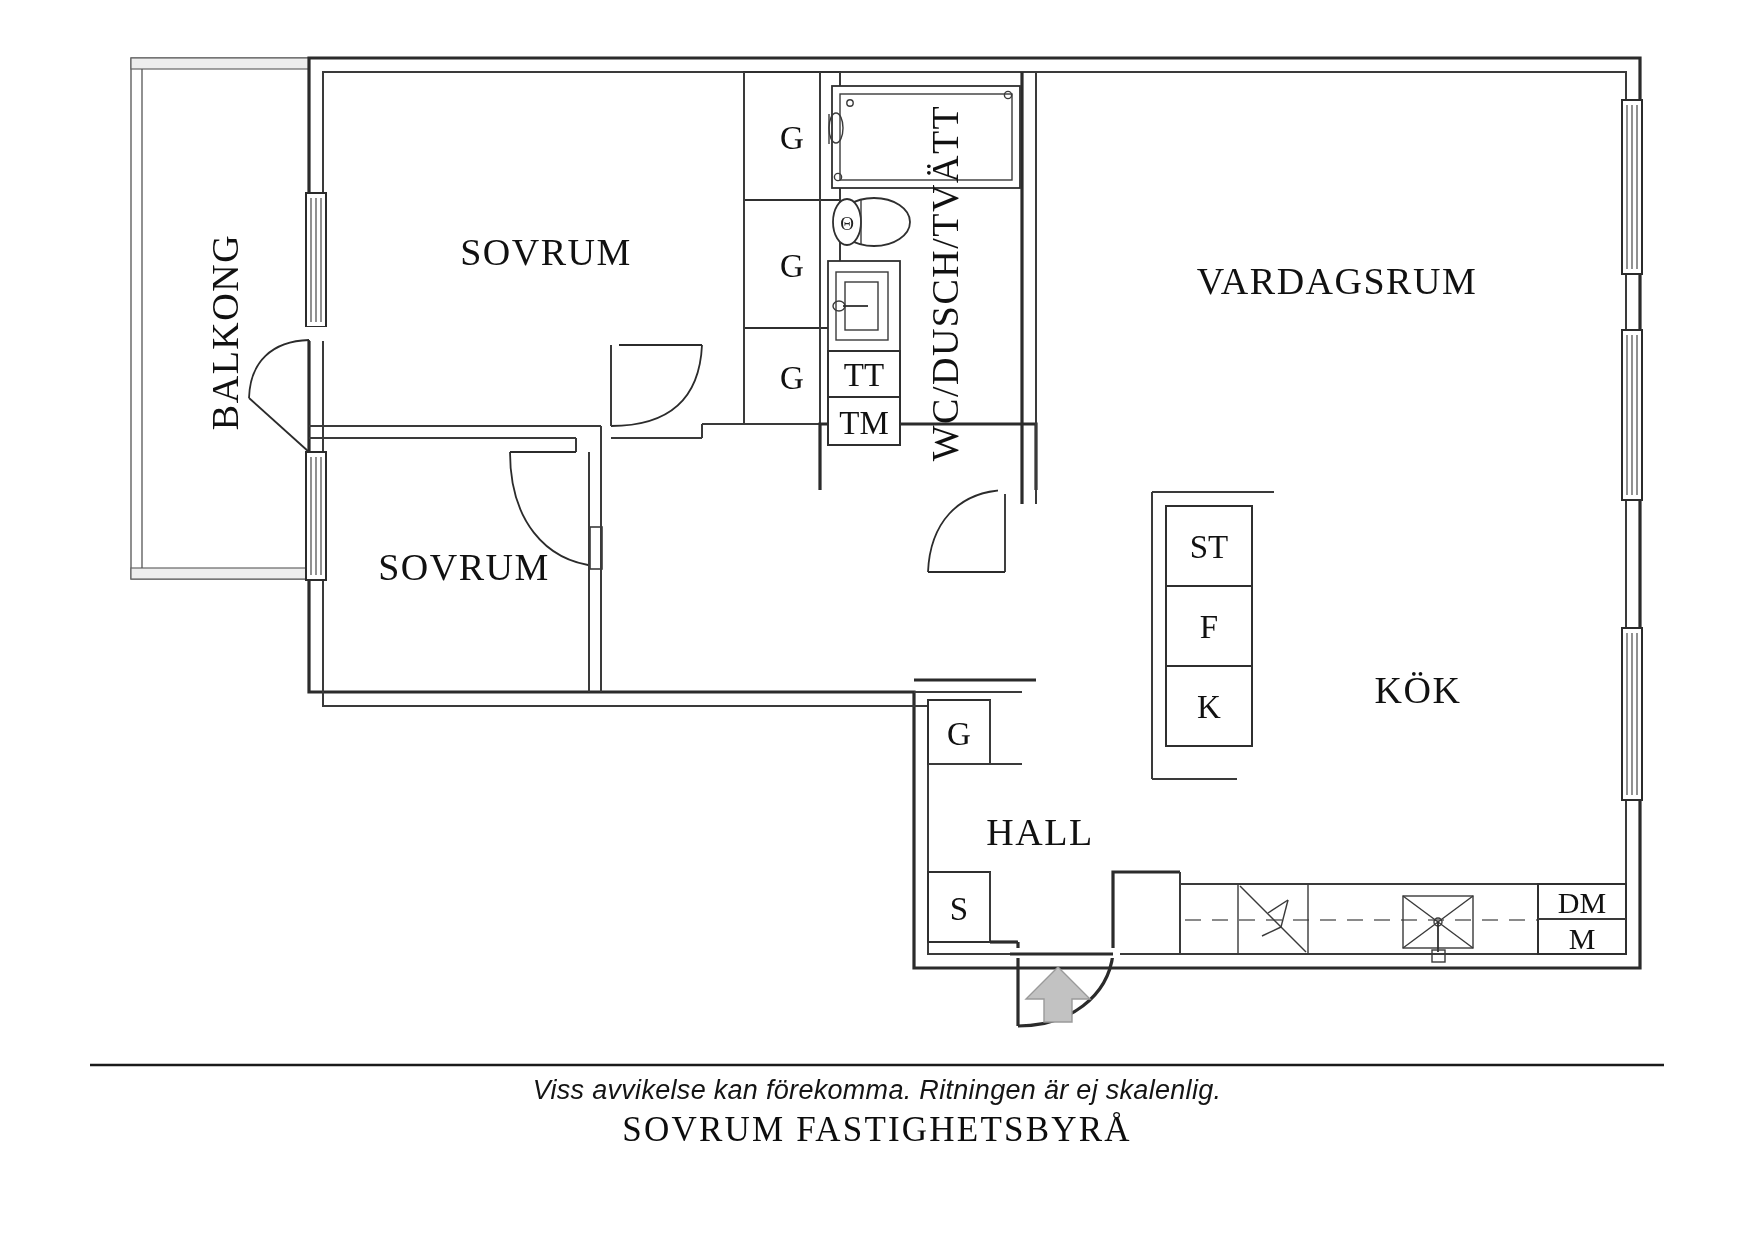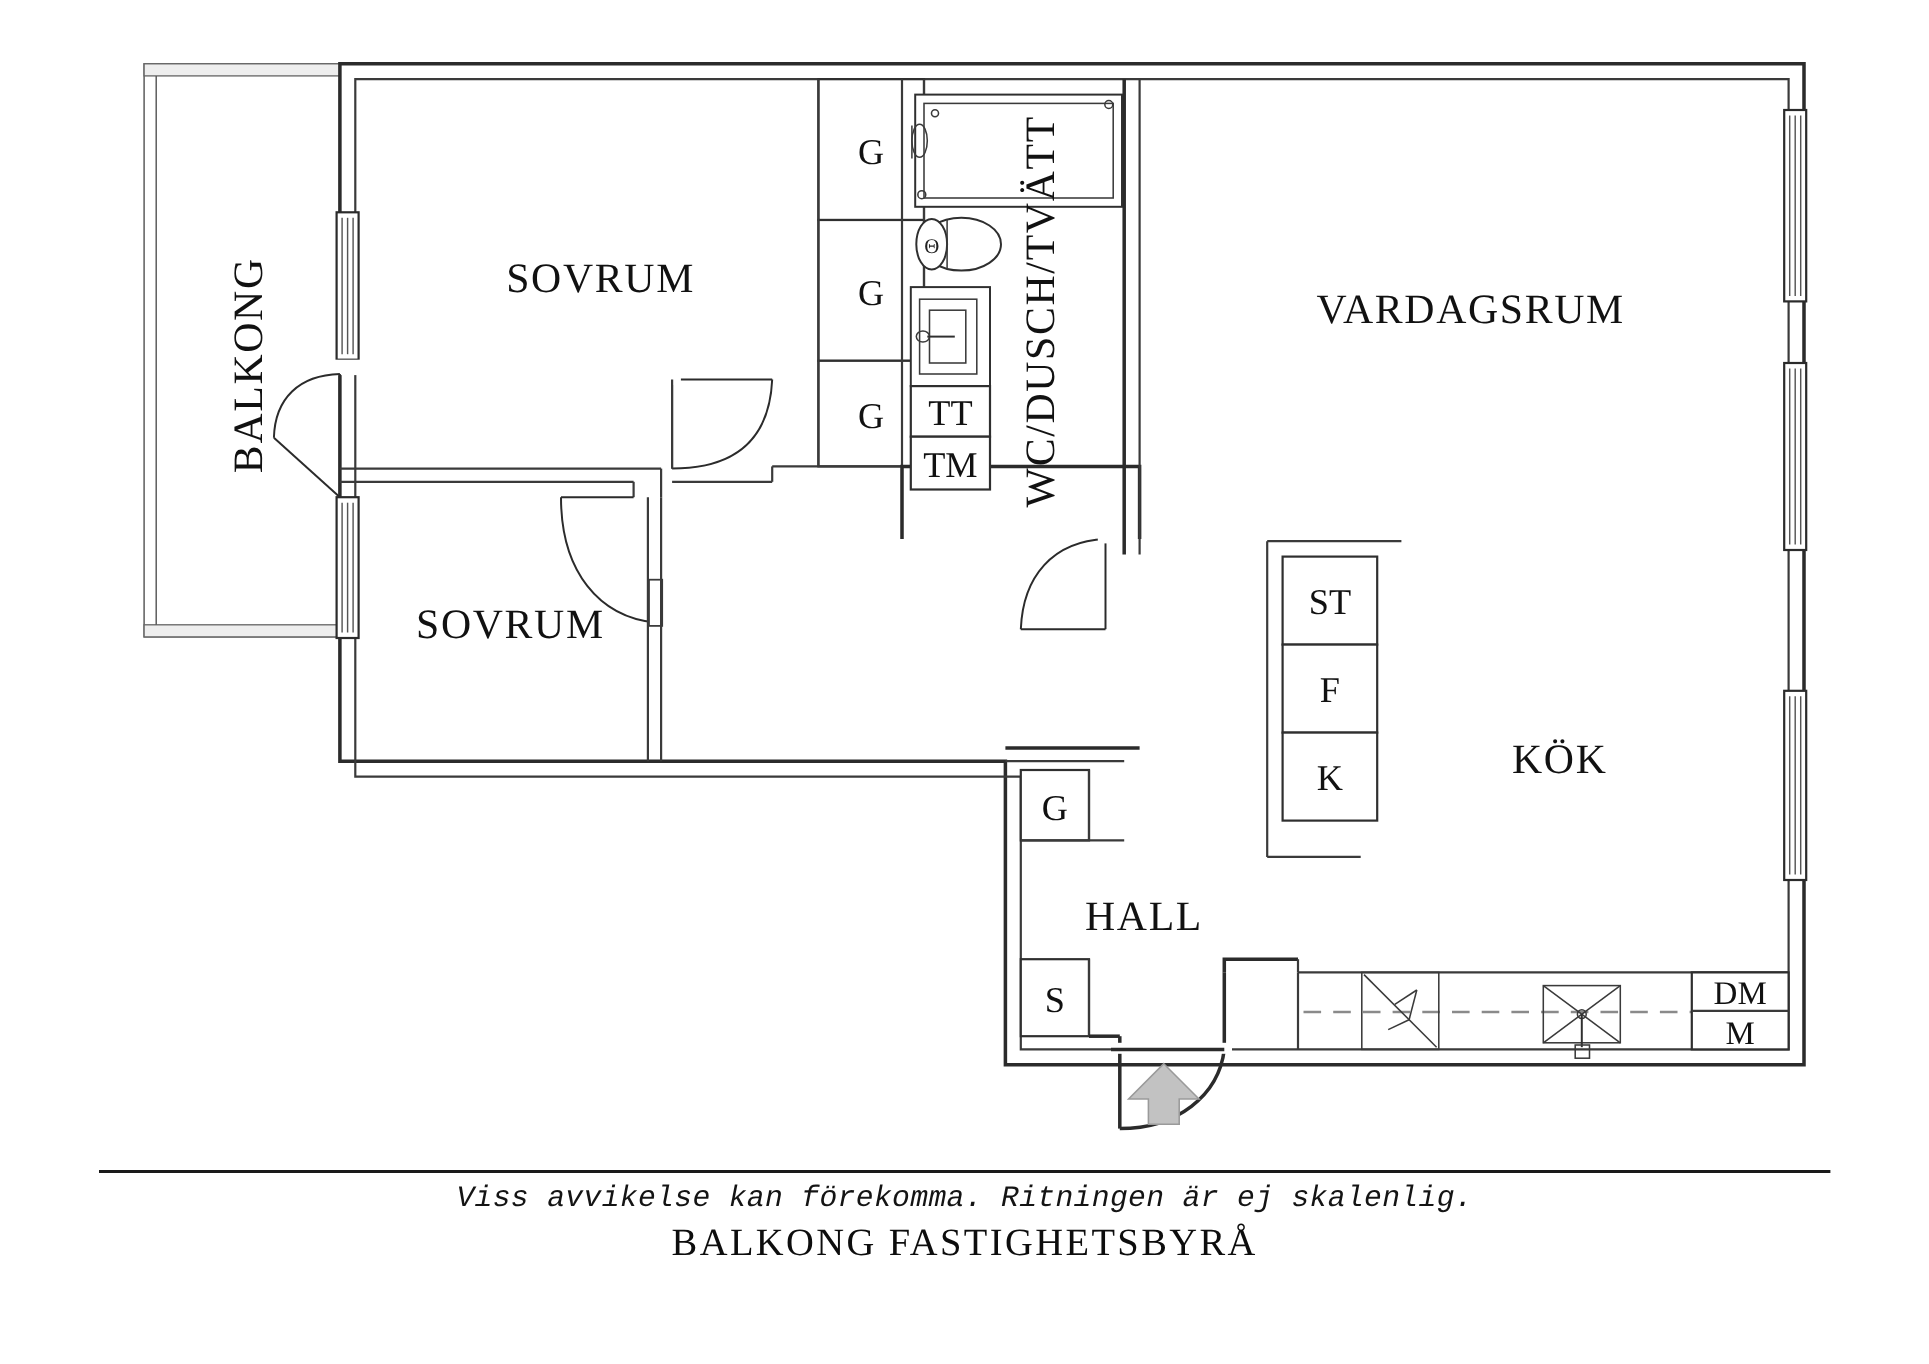--- a/index.html
+++ b/index.html
@@ -54,21 +54,21 @@
     font-size: 30px;
   }
   .footer {
     position: absolute;
     left: 0;
     top: 1075px;
     width: 1754px;
     text-align: center;
   }
   .footer-note {
-    font-family: Liberation Mono, monospace;
+    font-family: Liberation Sans, sans-serif;
     font-style: italic;
     font-size: 27px;
     color: #141414;
     letter-spacing: 0.3px;
     line-height: 1.15;
   }
   .footer-brand {
     font-family: "Liberation Serif", "DejaVu Serif", serif;
     font-size: 35px;
     color: #0d0d0d;
@@ -345,15 +345,15 @@
 
     <text class="roomlabel" x="1418" y="703" text-anchor="middle">KÖK</text>
 
     <text class="roomlabel" x="1040" y="845" text-anchor="middle">HALL</text>
 
     <line x1="90" y1="1065" x2="1664" y2="1065" class="rule"></line>
   </svg>
 
   <div class="footer">
     <div class="footer-note">Viss avvikelse kan förekomma. Ritningen är ej skalenlig.</div>
-    <div class="footer-brand">BALKONG FASTIGHETSBYRÅ</div>
+    <div class="footer-brand">SOVRUM FASTIGHETSBYRÅ</div>
   </div>
 </div>
 
 </body></html>

